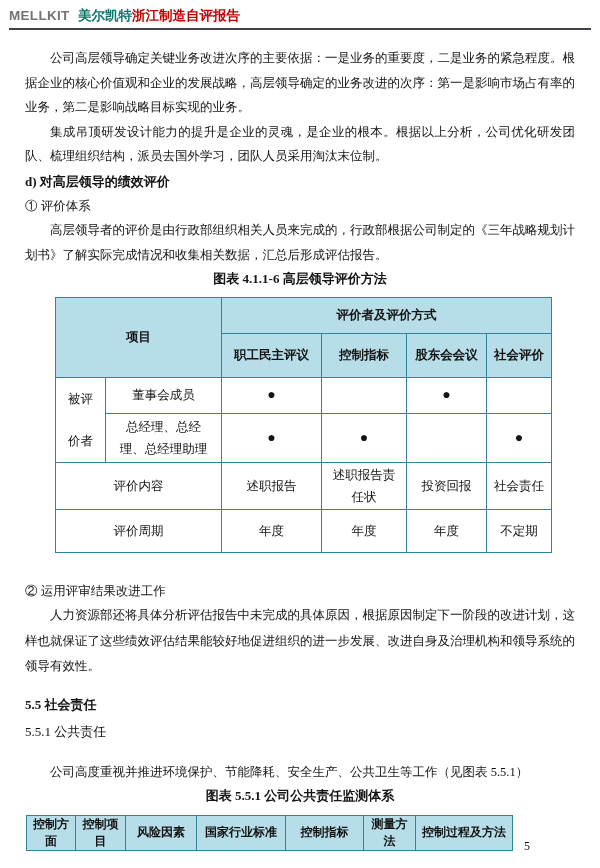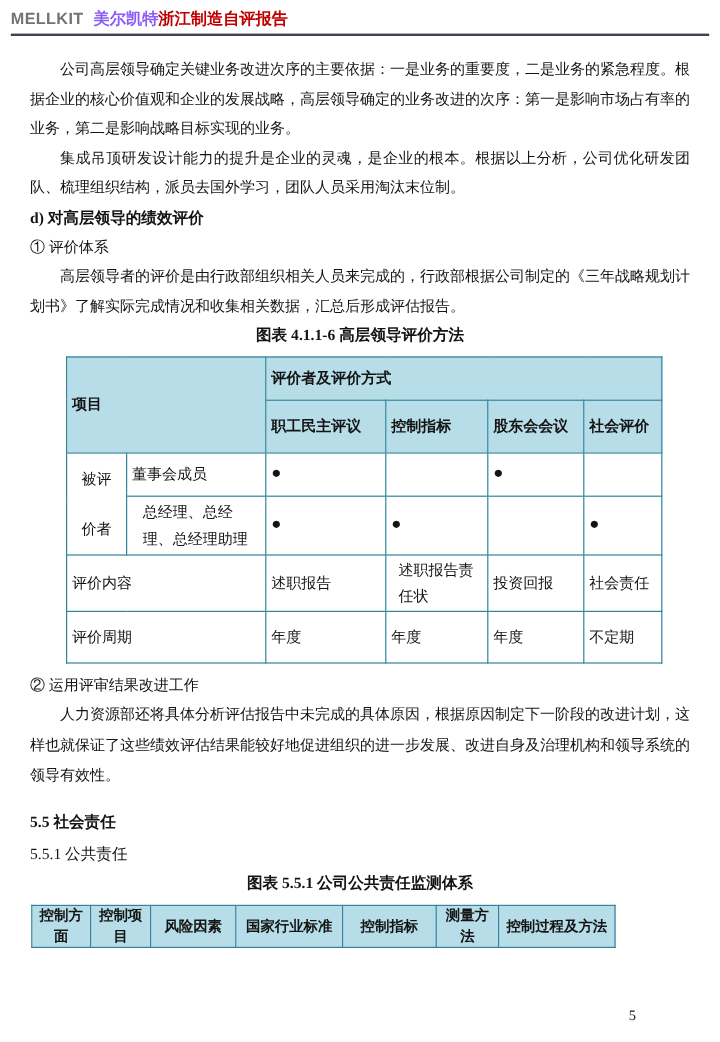--- a/index.html
+++ b/index.html
@@ -10,38 +10,38 @@
   }
   
   .page-header{
     margin:7px 9px 0 9px;
     padding-bottom:3px;
     border-bottom:2px solid #42424e;
     font-size:13.5px;font-weight:bold;
     white-space:nowrap;
   }
   .brand{color:#737373;font-family:"Liberation Sans","DejaVu Sans",sans-serif;letter-spacing:.3px}
-  .company{color:#8b5cf6;margin-left:5px}
+  .company{color:#0f766e;margin-left:5px}
   .doc-title{color:#c00000}
   
   main{padding:0 25px}
   .para{margin:0;font-size:12.5px;line-height:24.5px;text-indent:2em;text-align:justify}
   .flush{margin:0;font-size:12.5px;line-height:24.5px}
   .hd-bold{margin:0;font-size:13px;line-height:25px;font-weight:bold}
   .sub-heading{margin:3px 0 0 0;font-size:13px;line-height:24px;font-weight:normal}
   .table-title{margin:0;text-align:center;font-weight:bold;font-size:13px;line-height:24.5px}
-  .mt10{margin-top:6px}
+  .mt10{margin-top:26px}
   .mt12{margin-top:12px}
   .mt2{margin-top:16px}
   
   table{border-collapse:collapse;table-layout:fixed}
   .t1{width:496px;margin:5px 0 0 30px}
   .t1 td{
     border:1.5px solid #31849b;
-    font-size:12.5px;text-align:left;vertical-align:middle;
+    font-size:12.5px;text-align:center;vertical-align:middle;
     padding:0 4px;line-height:22px;background:#ffffff;
   }
   .t1 td.hd{background:#b7dee8;font-weight:bold}
   .t1 .evaluatee{line-height:42px;padding:0 12px}
   .t1 .managers-label{padding:0 13px}
   .t1 .narrow{padding:0 10px}
   .t1 .mark{font-size:14px;line-height:14px}
   
   .t2{width:486px;margin:6px 0 0 1px}
   .t2 td{
@@ -129,20 +129,21 @@
       </table>
 
     <p class="flush mt10">② 运用评审结果改进工作</p>
 
     <p class="para" style="line-height:25.5px">人力资源部还将具体分析评估报告中未完成的具体原因，根据原因制定下一阶段的改进计划，这样也就保证了这些绩效评估结果能较好地促进组织的进一步发展、改进自身及治理机构和领导系统的领导有效性。</p>
 
     <p class="hd-bold mt12">5.5 社会责任</p>
 
     <p class="sub-heading">5.5.1 公共责任</p>
 
+    <p class="para mt2">公司高度重视并推进环境保护、节能降耗、安全生产、公共卫生等工作（见图表 5.5.1）</p>
 
     <p class="table-title">图表 5.5.1 公司公共责任监测体系</p>
 
     <table class="t2">
       <colgroup>
         <col style="width:49px">
           <col style="width:50px">
           <col style="width:71px">
           <col style="width:89px">
         <col style="width:78px">

